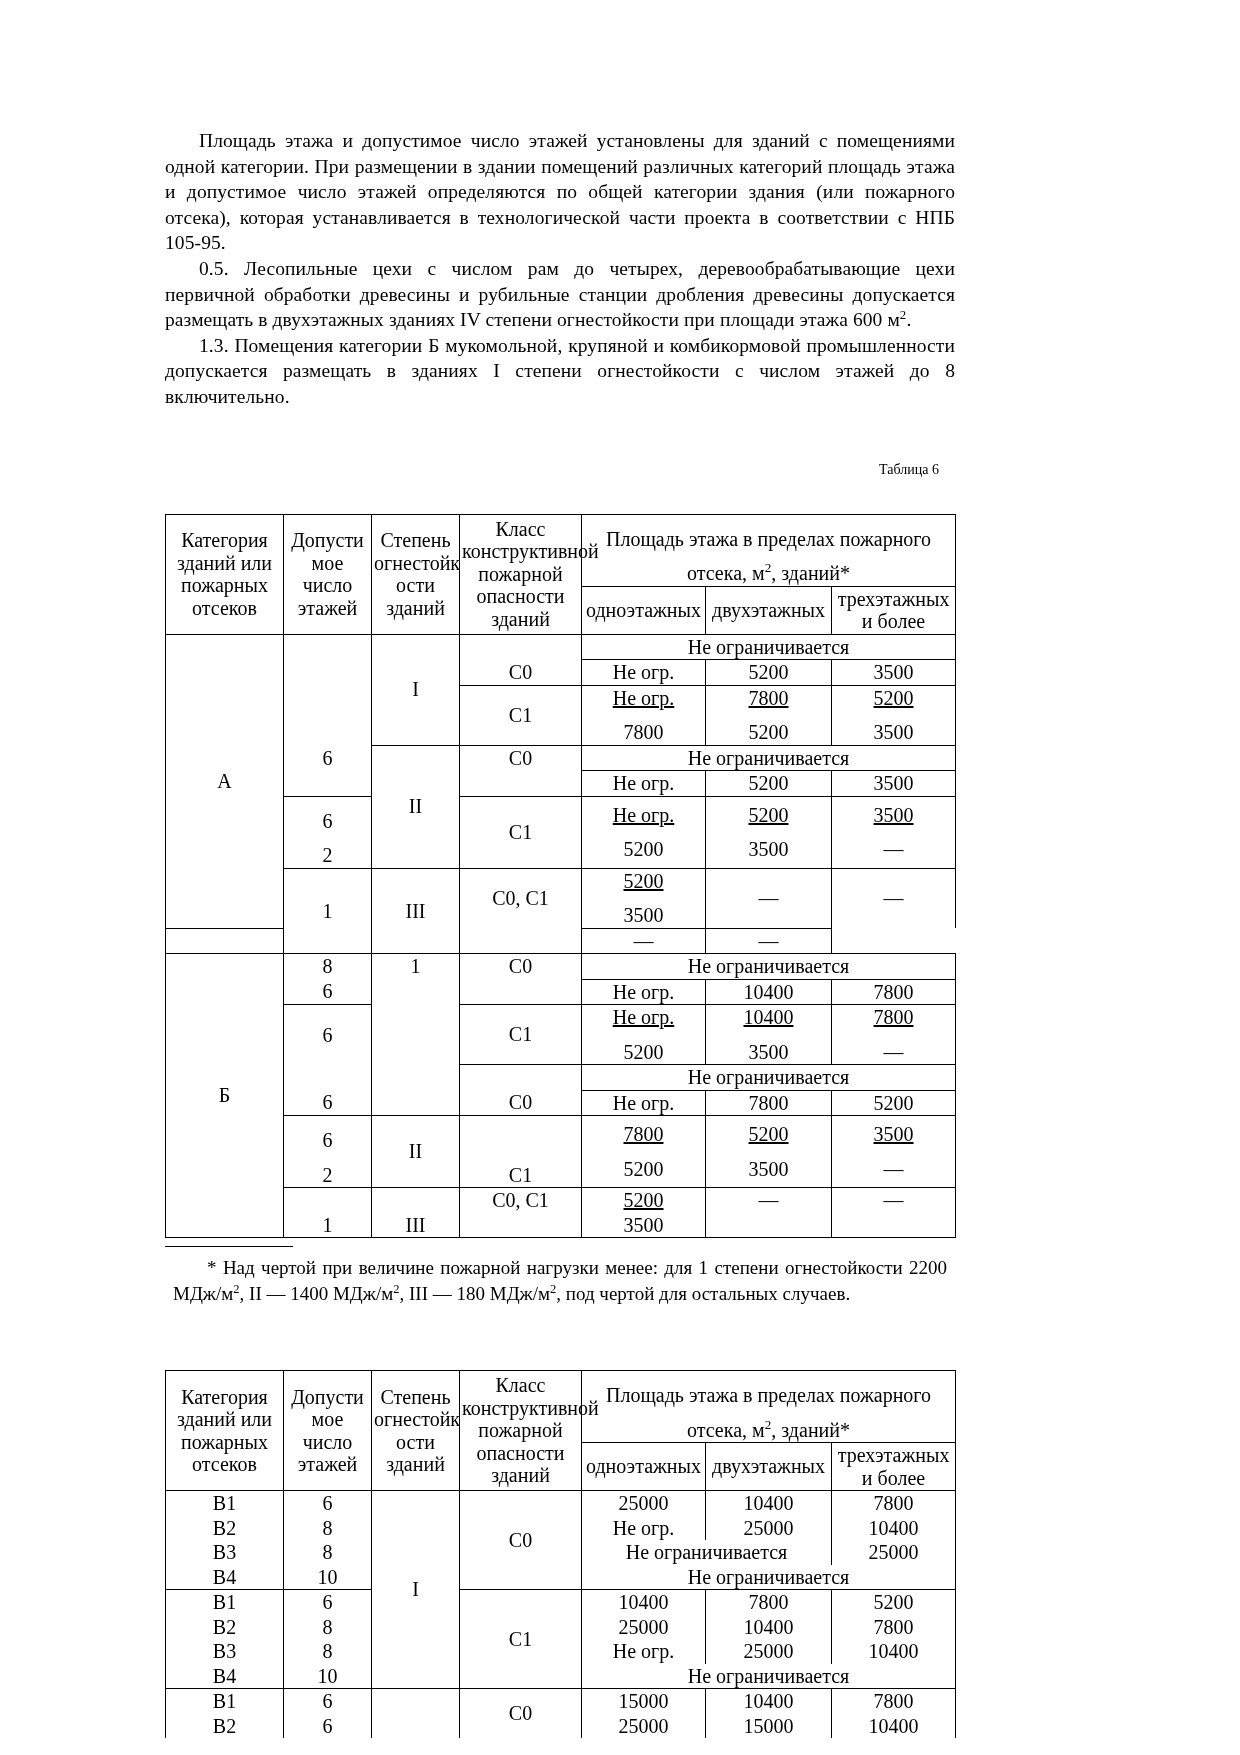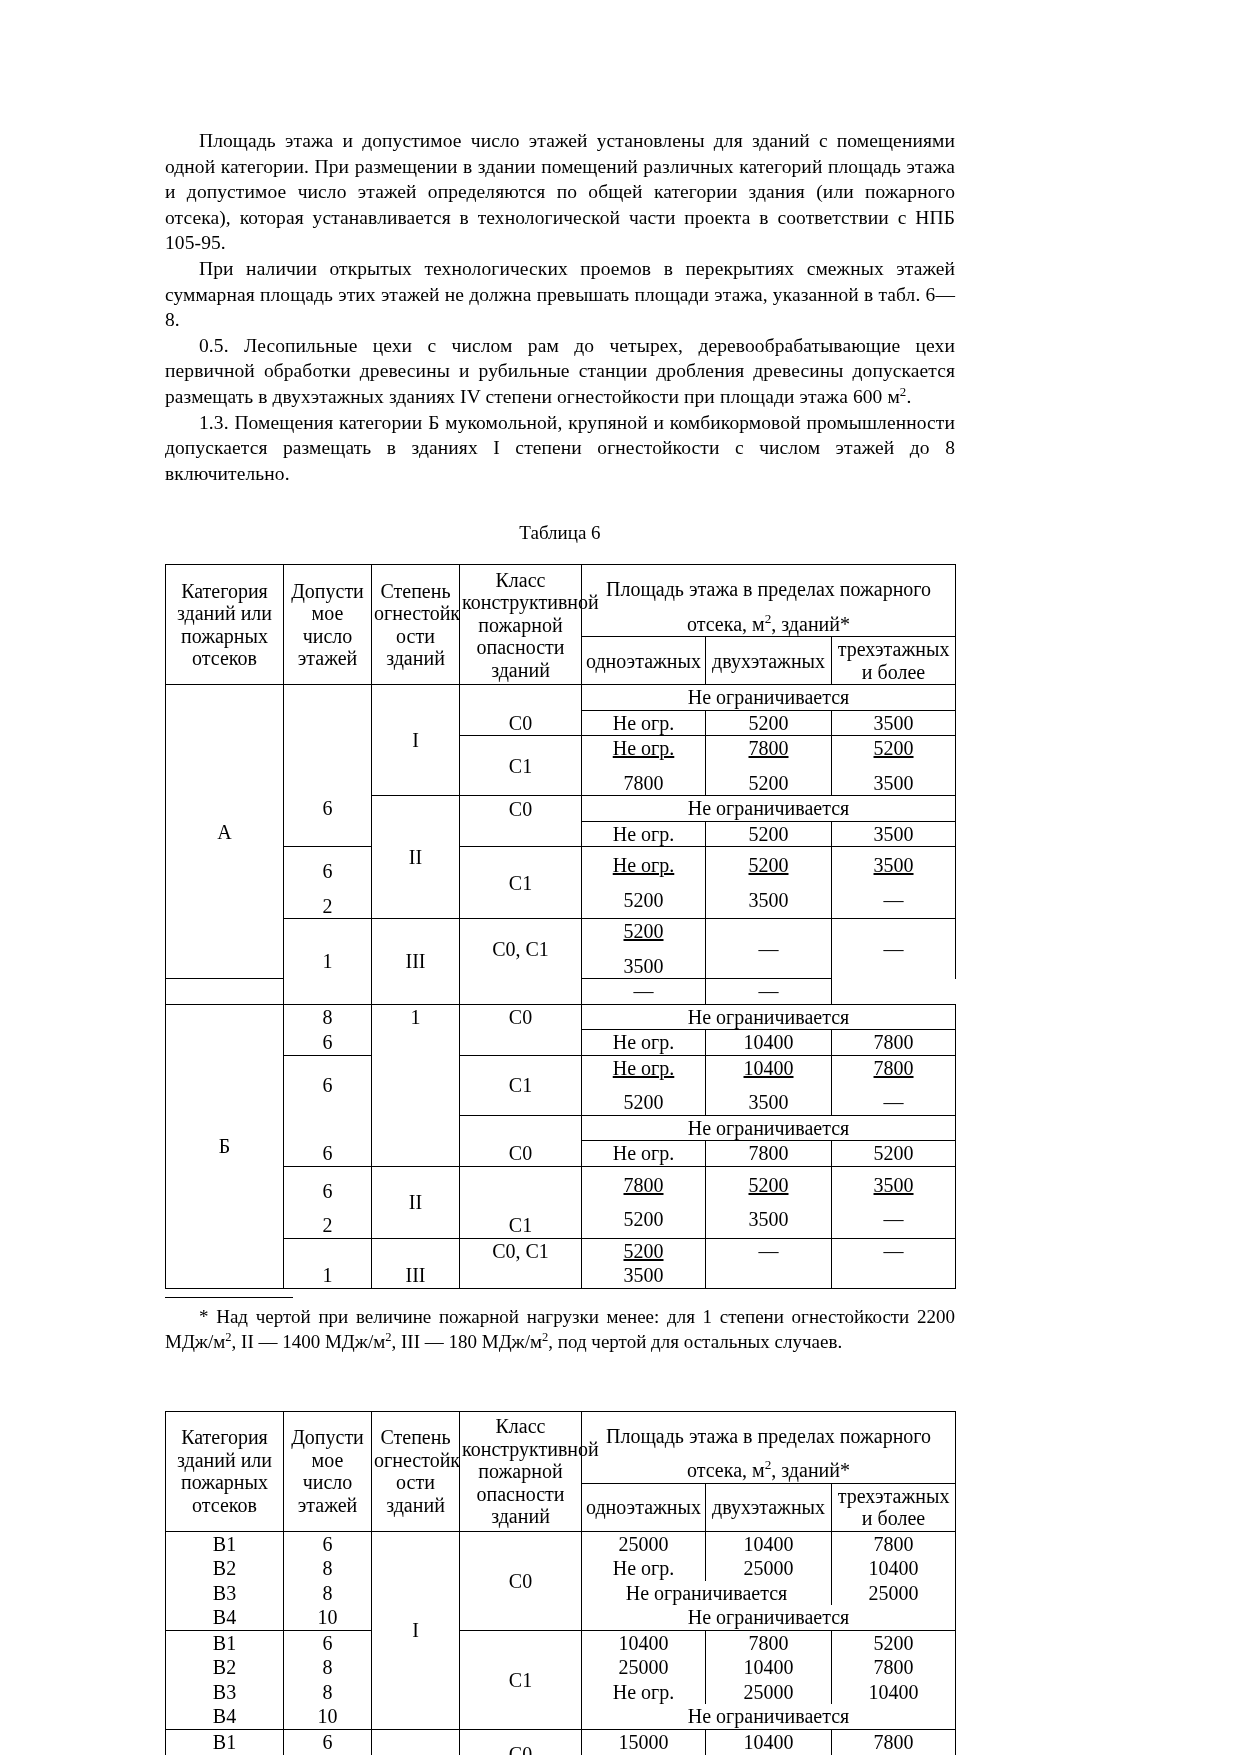--- a/index.html
+++ b/index.html
@@ -17,23 +17,23 @@
     margin:0;
     text-indent:34px;
     text-align:justify;
     font-size:19.5px;
     line-height:25.6px;
     letter-spacing:0.1px;
   }
   sup { font-size:0.66em; vertical-align:super; line-height:0; }
 
   .tbl-caption {
-    text-align:center;
-    font-size:19px;
-    margin:0;
+    text-align:right;
+    font-size:14px;
+    margin:16px;
   }
 
   table.doc {
     border-collapse:collapse;
     width:790px;
     table-layout:fixed;
     font-size:20px;
     line-height:22.5px;
   }
   table.doc td, table.doc th {
@@ -48,34 +48,33 @@
   td.top { vertical-align:top; }
   td.pad-v { padding-top:3px; padding-bottom:3px; }
   .ul { text-decoration:underline; display:block; }
   .ln { display:block;margin-top:12px; }
 
   .footnote-rule {
     width:128px; height:0; border-top:1.6px solid #000;
     margin:8px 0 6px 0;
   }
   .footnote {
-    margin:0; font-size:19px; line-height:25.5px;
+    margin:8px; font-size:19px; line-height:25.5px;
     text-align:justify; text-indent:34px;
   }
   .spacer-20 { height:20px; }
   .spacer-36 { height:36px; }
 </style>
 </head>
 <body>
 
 <div class="page">
  <div class="body-col">
 
   <p class="para">Площадь этажа и допустимое число этажей установлены для зданий с помещениями одной категории. При размещении в здании помещений различных категорий площадь этажа и допустимое число этажей определяются по общей категории здания (или пожарного отсека), которая устанавливается в технологической части проекта в соответствии с НПБ 105-95.</p>
-  <p class="para">При наличии открытых технологических проемов в перекрытиях смежных этажей суммарная площадь этих этажей не должна превышать площади этажа, указанной в табл. 6—8.</p>
   <p class="para"><span>0.5. Лесопильные цехи с числом рам до четырех, деревообрабатывающие цехи первичной обработки древесины и рубильные станции дробления древесины допускается размещать в двухэтажных зданиях IV степени огнестойкости при площади этажа 600 м</span><sup>2</sup><span>.</span></p>
   <p class="para">1.3. Помещения категории Б мукомольной, крупяной и комбикормовой промышленности допускается размещать в зданиях I степени огнестойкости с числом этажей до 8 включительно.</p>
 
   <div class="spacer-36"></div>
   <p class="tbl-caption">Таблица 6</p>
   <div class="spacer-20"></div>
 
   <table class="doc">
     <colgroup>
       <col style="width:118px">

